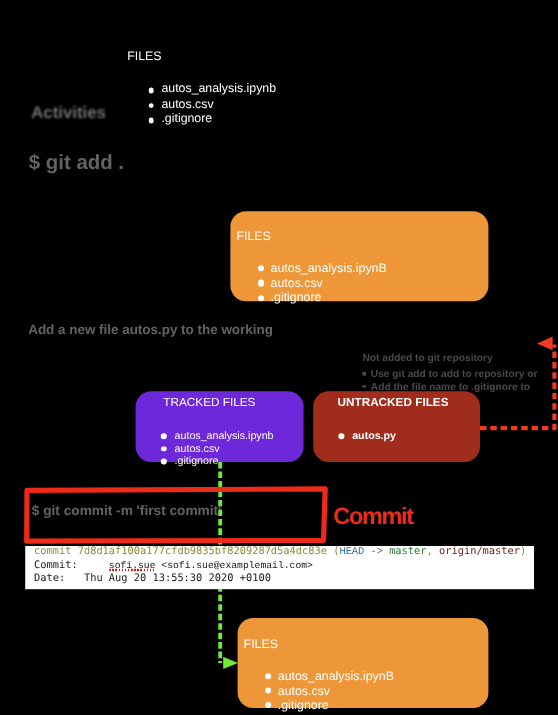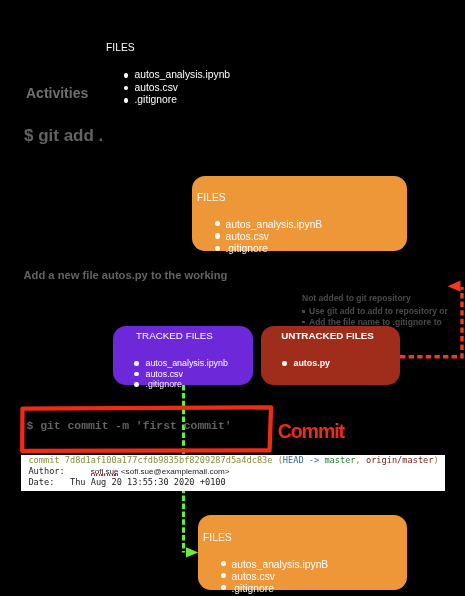--- a/index.html
+++ b/index.html
@@ -49,34 +49,34 @@
   
   #commit-cmd{left:26.5px;top:419.5px;font-size:11.4px;color:#636363;font-weight:bold;}
   #commit-label{left:277.7px;top:421.5px;font-size:19.6px;line-height:19.6px;color:#EE2B17;
                 font-weight:bold;letter-spacing:-1.1px;}
 
   
   #term{left:21px;top:455.4px;width:424px;height:35.2px;background:#fff;
         font-family:"DejaVu Sans Mono",monospace;font-size:8.65px;line-height:10.2px;
         padding:0px 0 0 7.4px;box-sizing:border-box;white-space:pre;color:#1a1a1a;}
   .khaki{color:#8b8b3a;}
-  .teal{color:#2f6c96;}
+  .teal{color:#2f6c96;font-family:Liberation Mono, monospace;}
   .grn{color:#2a7a35;}
   .maroon{color:#6e1c10;}
-  .prop{font-family:Liberation Sans, sans-serif;font-size:8.1px;line-height:10.2px;
+  .prop{font-family:Liberation Mono, monospace;font-size:8.1px;line-height:10.2px;
         display:inline-block;vertical-align:baseline;}
   .sp{position:relative;}
   .sp::after{content:"";position:absolute;left:0;right:0;top:7.8px;height:1.4px;
     background-image:repeating-linear-gradient(to right,#cc2020 0 1.3px,transparent 1.3px 2.6px);}
 
   svg.overlay{position:absolute;left:0;top:0;width:465px;height:596px;pointer-events:none;}
   #arrows{z-index:1;}
   #commit-highlight-overlay{z-index:2;}
   #term{z-index:3;}
-  #commit-cmd{z-index:4;font-family:Liberation Mono, monospace;}
+  #commit-cmd{z-index:4;}
 </style>
 </head>
 <body>
 
 <div class="card" id="top-files">
   <div class="ttl">FILES</div>
   <ul>
     <li>autos_analysis.ipynb</li>
     <li>autos.csv</li>
     <li>.gitignore</li>
@@ -116,21 +116,21 @@
   <div class="ttl">UNTRACKED FILES</div>
   <ul>
     <li>autos.py</li>
   </ul>
 </div>
 
 <div class="abs" id="commit-cmd">$ git commit -m 'first commit'</div>
 <div class="abs" id="commit-label">Commit</div>
 
 <div class="abs" id="term"><span class="khaki">commit </span><span class="khaki">7d8d1af100a177cfdb9835bf8209287d5a4dc83e</span><span class="khaki"> (</span><span class="teal">HEAD -&gt; </span><span class="grn">master</span><span class="khaki">, </span><span class="maroon">origin/master</span><span class="khaki">)</span>
-<span>Author:</span>     <span class="prop sp">sofi.sue</span><span class="prop"> &lt;sofi.sue@examplemail.com&gt;</span>
+<span>Commit:</span>     <span class="prop sp">sofi.sue</span><span class="prop"> &lt;sofi.sue@examplemail.com&gt;</span>
 <span>Date:</span>   <span>Thu Aug 20 13:55:30 2020 +0100</span></div>
 
 <div class="card orange" id="final-card">
   <div class="ttl">FILES</div>
   <ul>
     <li>autos_analysis.ipynB</li>
     <li>autos.csv</li>
     <li>.gitignore</li>
   </ul>
 </div>

